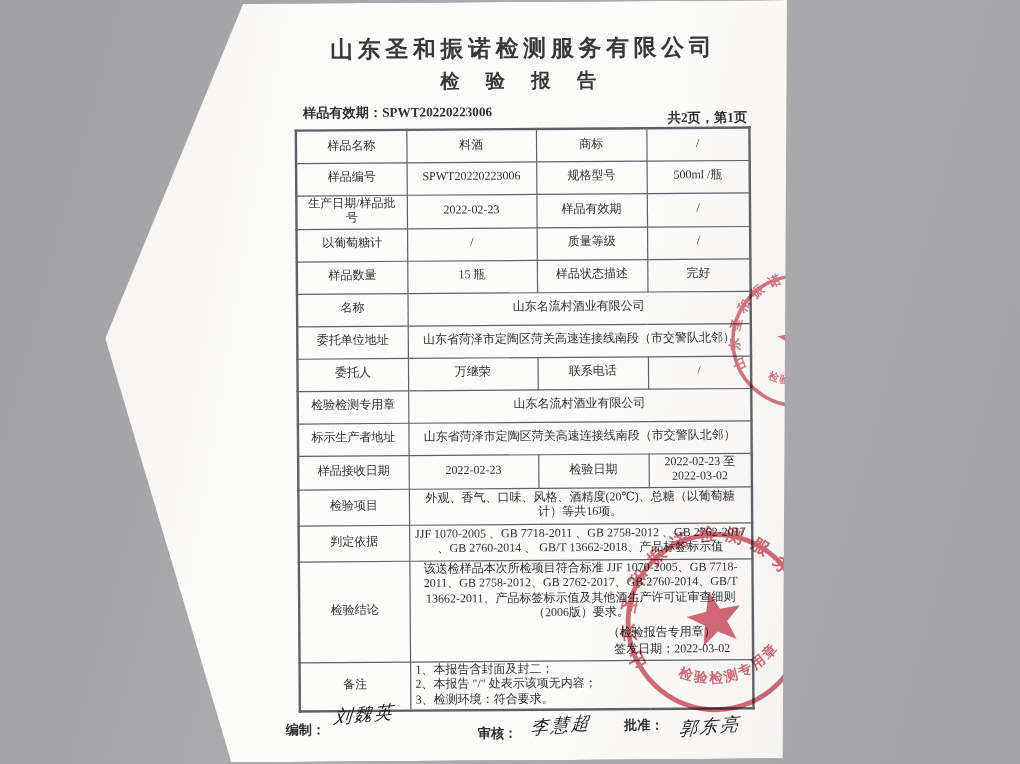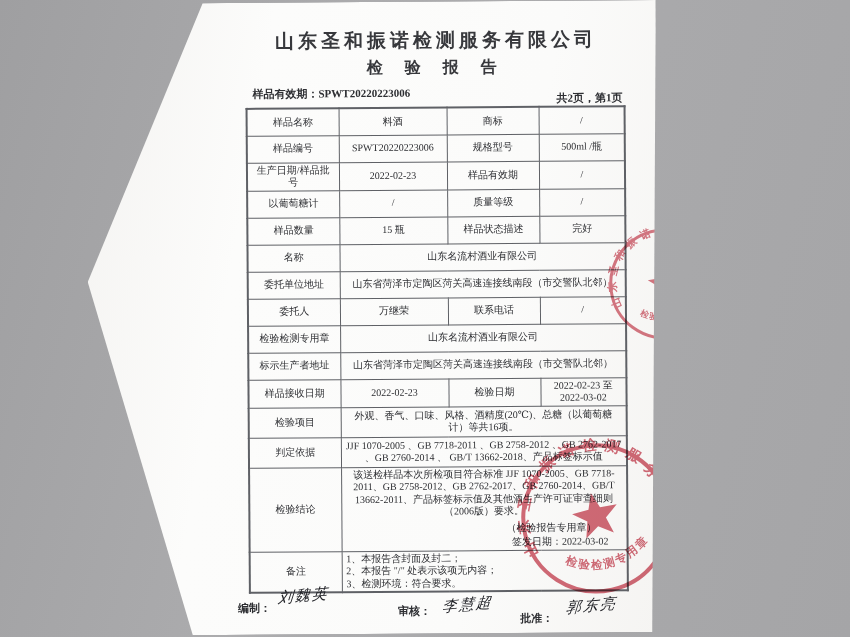--- a/index.html
+++ b/index.html
@@ -160,21 +160,21 @@
       </td>
     </tr>
   </tbody>
     </table>
 
   <div class="footer-row">
     <span class="sig-label" style="left:148px;top:10px">编制：</span>
     <span class="sig" style="left:188px;top:-4px">刘魏英</span>
     <span class="sig-label" style="left:308px;top:14px">审核：</span>
     <span class="sig" style="left:352px;top:6px">李慧超</span>
-    <span class="sig-label" style="left:430px;top:22px">批准：</span>
+    <span class="sig-label" style="left:430px;top:8px">批准：</span>
     <span class="sig" style="left:476px;top:8px">郭东亮</span>
   </div>
 
   <svg class="stamp stamp-main" width="160" height="160" viewBox="0 0 160 160">
     <g opacity="0.72">
       <circle cx="80" cy="80" r="73" fill="none" stroke="#c23244" stroke-width="4"></circle>
       <polygon points="80,54 85.9,69.9 102.8,70.6 89.5,81.1 94.1,97.4 80,88 65.9,97.4 70.5,81.1 57.2,70.6 74.1,69.9" fill="#c23244"></polygon>
       <defs>
         <path id="arcMain" d="M 16,102 A 68,68 0 1 1 144,102" fill="none"></path>
         <path id="arcCapMain" d="M 38,116 Q 80,144 122,116" fill="none"></path>

